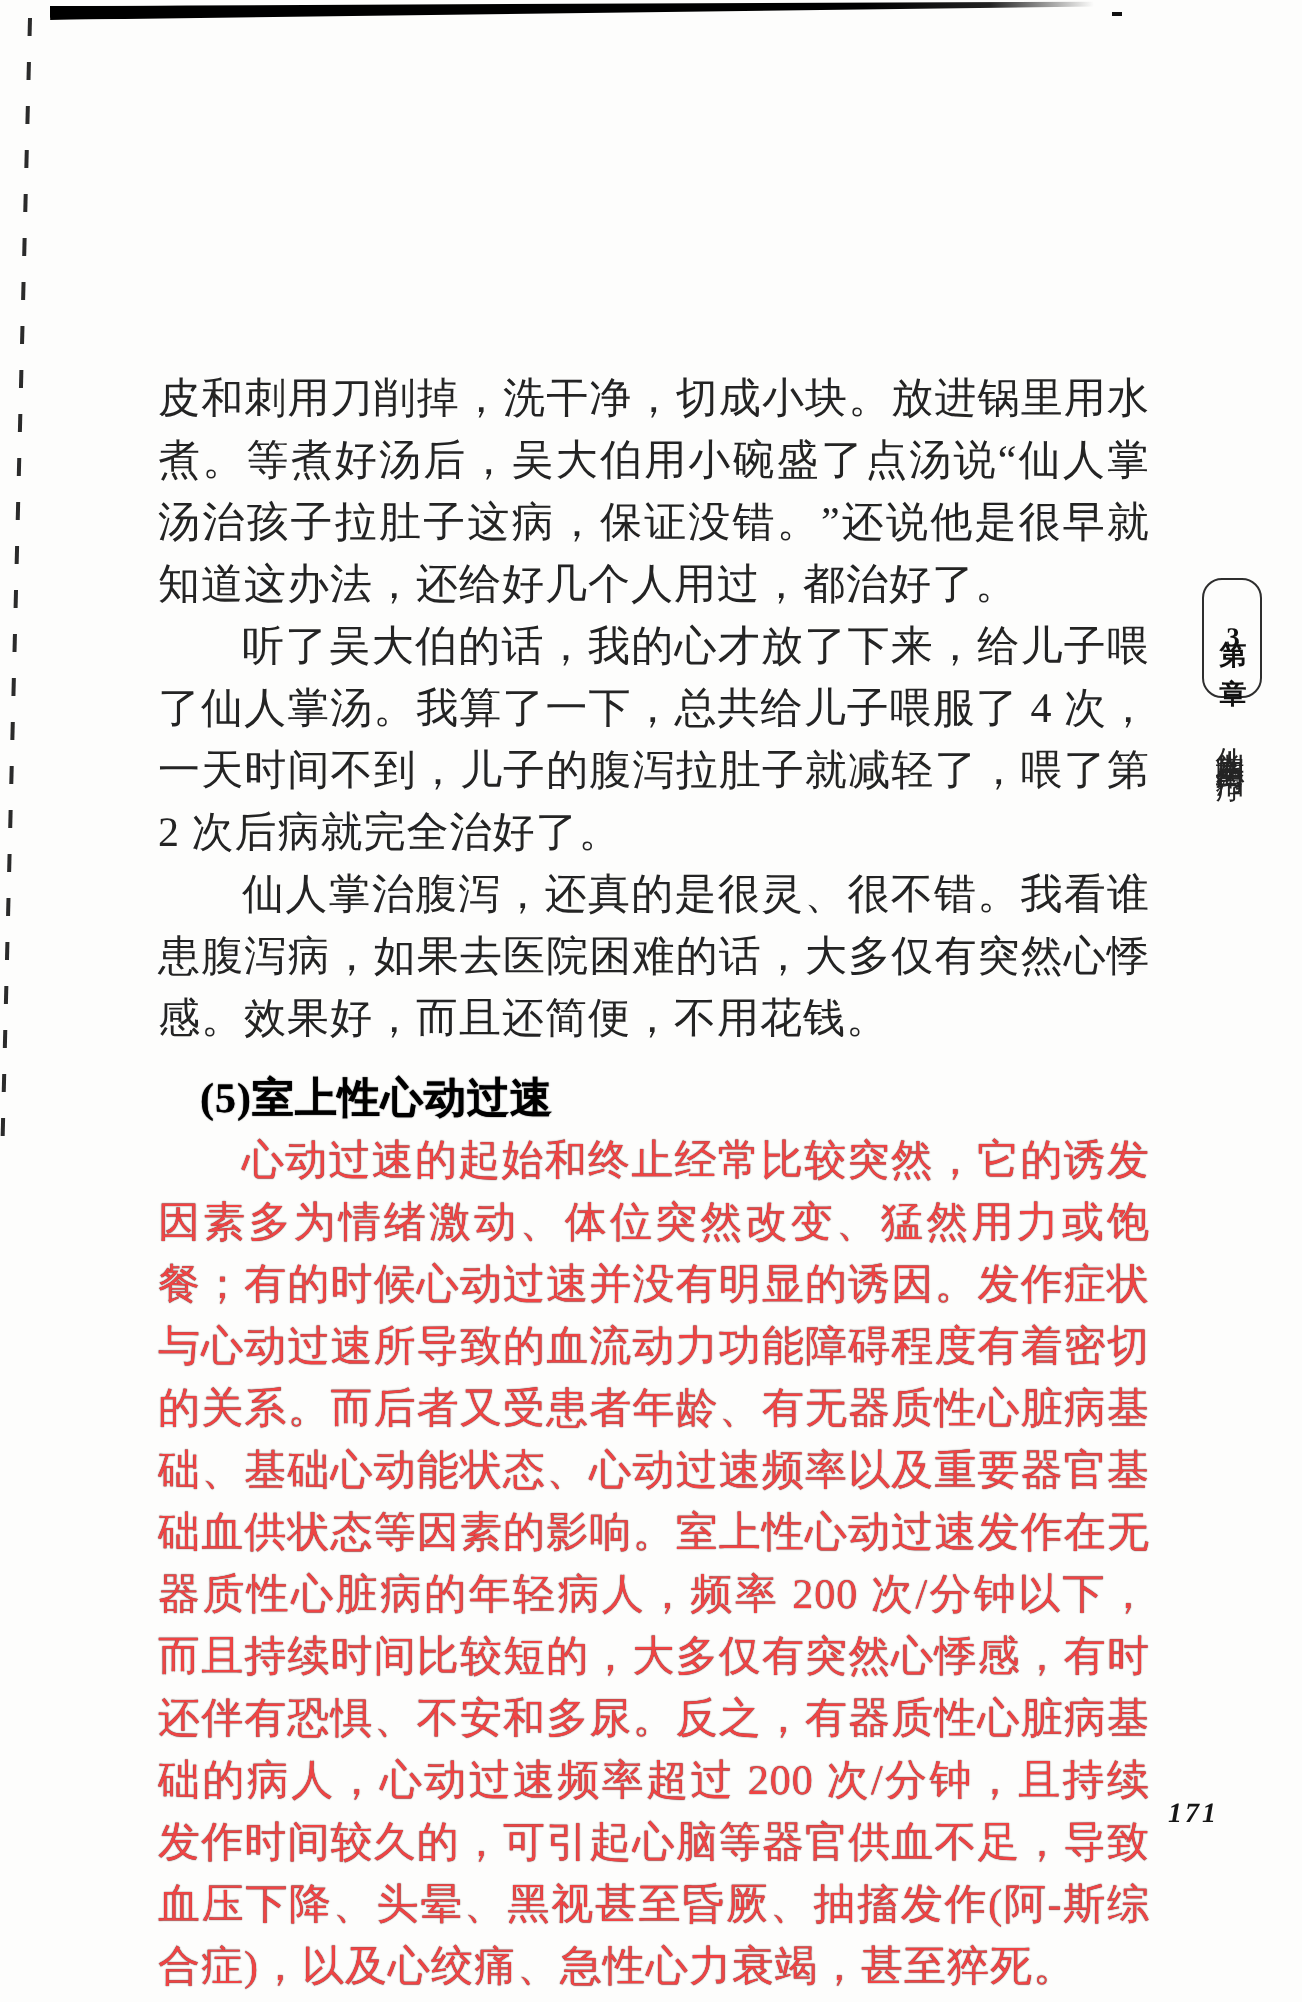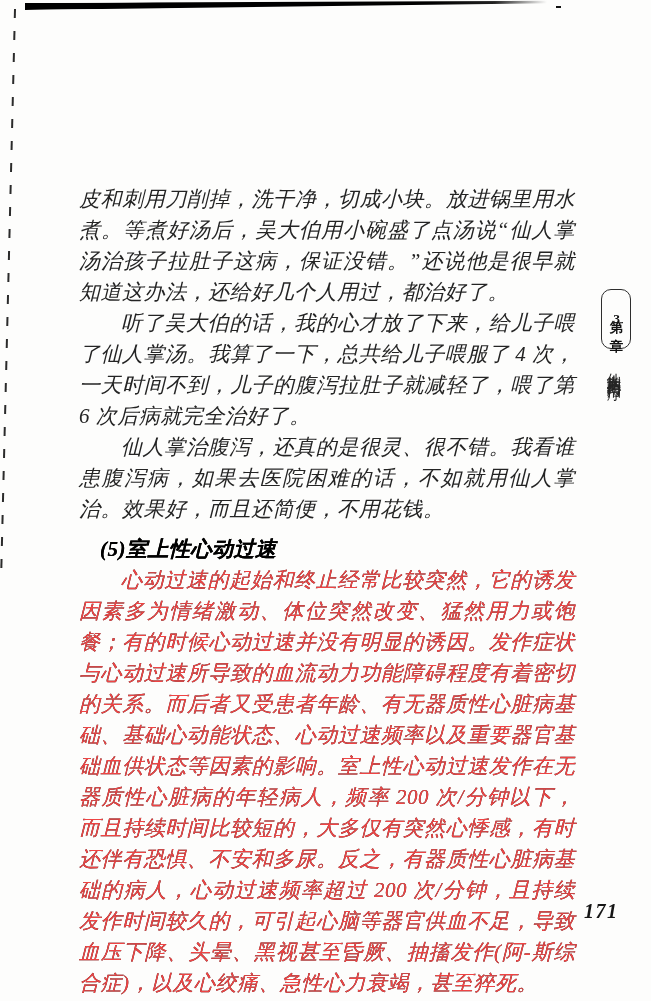--- a/index.html
+++ b/index.html
@@ -24,21 +24,21 @@
     background:repeating-linear-gradient(to bottom,#2b2b2b 0 9px,rgba(0,0,0,0) 9px 22px);
     transform:rotate(1.4deg);transform-origin:top center;
   }
   
   .content{
     position:absolute;left:79px;top:184px;width:496px;
     font-size:21px;line-height:31px;
     text-align:justify;text-justify:inter-ideograph;
     letter-spacing:0.5px;
   }
-  .content p{margin:0;font-style:italic;}
+  .content p{margin:0;}
   .p-kai{color:#242424;}
   .p-song{color:#ef4444;text-shadow:0 0 0.6px #1a1a1a;}
   .indent{text-indent:2em;}
   .section-heading{
     margin-top:9px !important;
     text-indent:1em;
     font-weight:bold;color:#000000;
     text-shadow:0 0 0.6px #000;
   }
   
@@ -51,35 +51,35 @@
     box-sizing:border-box;
   }
   .chapter-title-vertical{
     position:absolute;left:604px;top:362px;height:160px;
     writing-mode:vertical-rl;text-orientation:upright;
     font-size:14.5px;letter-spacing:1.5px;color:#242424;
   }
   
   .page-number{
     position:absolute;left:584px;top:900px;
-    font-style:italic;font-weight:bold;font-size:20px;
+    font-style:italic;font-weight:bold;font-size:14px;
     letter-spacing:1.5px;color:#161616;
   }
 </style>
 </head>
 <body>
 
 <div class="top-scan-bar"></div>
 <div class="top-scan-dot"></div>
 <div class="left-dash-line"></div>
 
 <div class="content">
   <p class="p-kai">皮和刺用刀削掉，洗干净，切成小块。放进锅里用水煮。等煮好汤后，吴大伯用小碗盛了点汤说“仙人掌汤治孩子拉肚子这病，保证没错。”还说他是很早就知道这办法，还给好几个人用过，都治好了。</p>
-  <p class="p-kai indent">听了吴大伯的话，我的心才放了下来，给儿子喂了仙人掌汤。我算了一下，总共给儿子喂服了 4 次，一天时间不到，儿子的腹泻拉肚子就减轻了，喂了第 6 次后病就完全治好了。</p>
-  <p class="p-kai indent">仙人掌治腹泻，还真的是很灵、很不错。我看谁患腹泻病，如果去医院困难的话，不如就用仙人掌治。效果好，而且还简便，不用花钱。</p>
+  <p class="p-kai indent">听了吴大伯的话，我的心才放了下来，给儿子喂了仙人掌汤。我算了一下，总共给儿子喂服了 4 次，一天时间不到，儿子的腹泻拉肚子就减轻了，喂了第 2 次后病就完全治好了。</p>
+  <p class="p-kai indent">仙人掌治腹泻，还真的是很灵、很不错。我看谁患腹泻病，如果去医院困难的话，大多仅有突然心悸感。效果好，而且还简便，不用花钱。</p>
   <p class="p-song section-heading">(5)室上性心动过速</p>
   <p class="p-song indent">心动过速的起始和终止经常比较突然，它的诱发因素多为情绪激动、体位突然改变、猛然用力或饱餐；有的时候心动过速并没有明显的诱因。发作症状与心动过速所导致的血流动力功能障碍程度有着密切的关系。而后者又受患者年龄、有无器质性心脏病基础、基础心动能状态、心动过速频率以及重要器官基础血供状态等因素的影响。室上性心动过速发作在无器质性心脏病的年轻病人，频率 200 次/分钟以下，而且持续时间比较短的，大多仅有突然心悸感，有时还伴有恐惧、不安和多尿。反之，有器质性心脏病基础的病人，心动过速频率超过 200 次/分钟，且持续发作时间较久的，可引起心脑等器官供血不足，导致血压下降、头晕、黑视甚至昏厥、抽搐发作(阿-斯综合症)，以及心绞痛、急性心力衰竭，甚至猝死。</p>
   <p class="p-song indent">体格检查除基础心脏病特征外，主要特征是快速而有规则</p>
 </div>
 
 <div class="chapter-badge">第3章</div>
 <div class="chapter-title-vertical">仙人掌的药用与治疗</div>
 
 <div class="page-number">171</div>
 

